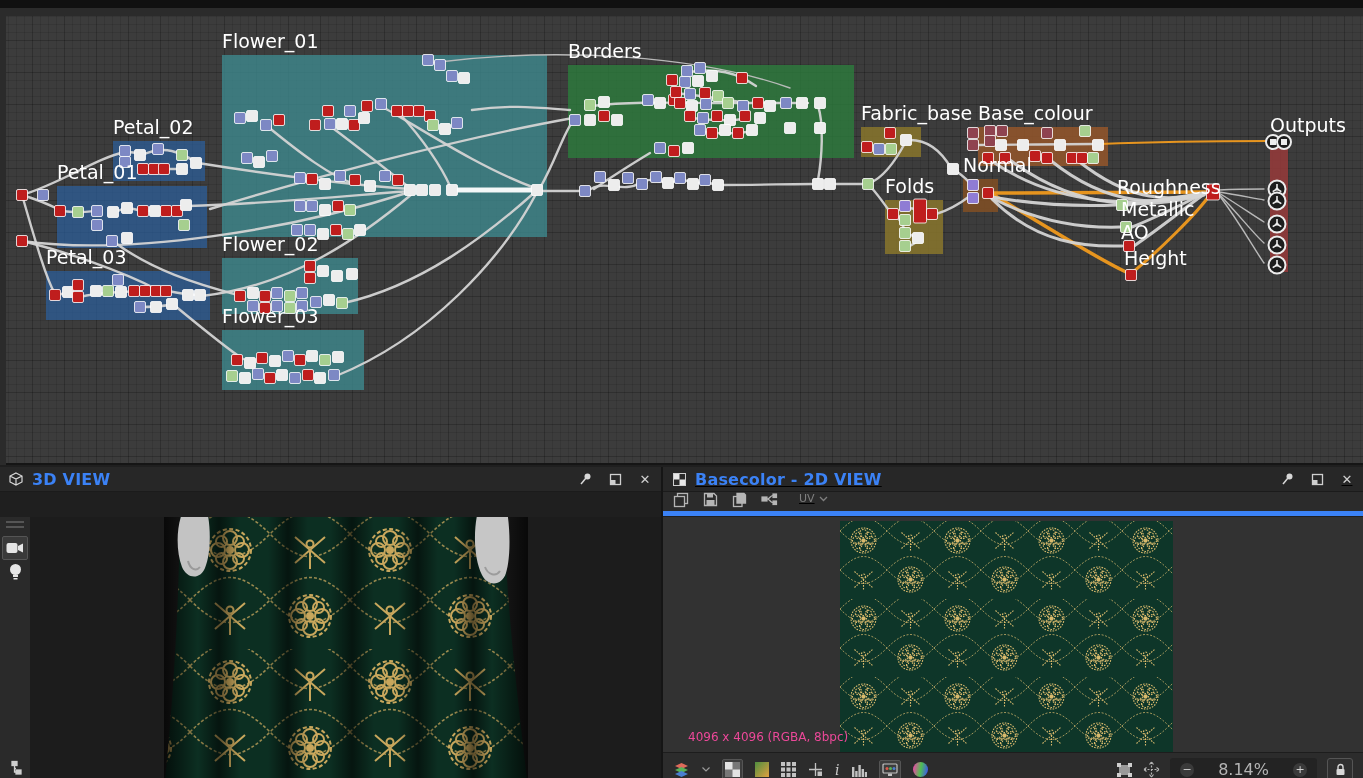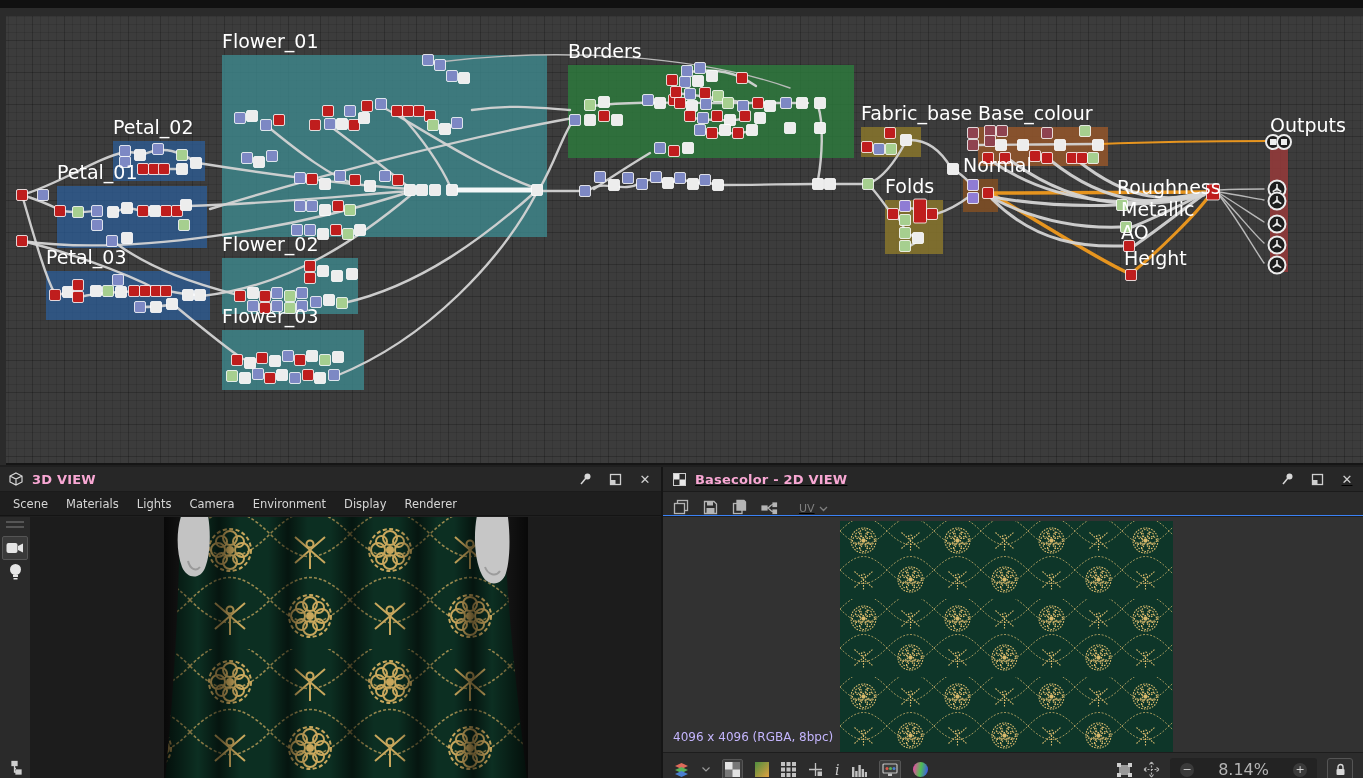--- a/index.html
+++ b/index.html
@@ -21,48 +21,48 @@
 
   
   .bottom{position:absolute;left:0;top:459px;width:1363px;height:319px;display:flex;}
   .panel{position:relative;height:100%;}
   .panel-3d{width:661px;}
   .vdivider{width:2px;background:#151515;}
   .panel-2d{width:700px;text-decoration:underline;}
 
   .panel-header{height:25px;background:#272727;border-bottom:1px solid #1b1b1b;
     display:flex;align-items:center;padding:0 8px;gap:8px;}
-  .panel-title{font-size:13px;font-weight:bold;color:#f9a8d4;letter-spacing:.2px;}
+  .panel-title{font-size:16px;font-weight:bold;color:#3b82f6;letter-spacing:.2px;}
   .hdr-right{margin-left:auto;display:flex;align-items:center;gap:14px;}
   .hicon{width:16px;height:16px;display:flex;align-items:center;justify-content:center;color:#cfcfcf;cursor:pointer;}
   .hicon svg{display:block;}
   .close-x{font-size:13px;color:#cfcfcf;line-height:1;}
 
   .menubar{height:24px;background:#1e1e1e;border-bottom:1px solid #141414;
     display:flex;align-items:center;padding:0 4px;}
   .menu-item{font-size:11.5px;color:#d6d6d6;padding:0 9px;cursor:pointer;}
 
-  .toolbar-2d{height:24px;background:#2b2b2b;border-bottom:1px solid #3b82f6;
-    display:flex;align-items:flex-end;gap:14px;padding:0 10px;}
+  .toolbar-2d{height:24px;background:#2b2b2b;border-bottom:5px solid #3b82f6;
+    display:flex;align-items:flex-start;gap:14px;padding:0 10px;}
   .ticon{display:flex;align-items:center;justify-content:center;color:#b5b5b5;cursor:pointer;}
   .uv-dd{display:flex;align-items:center;gap:4px;color:#7f7f7f;font-size:11px;margin-left:6px;cursor:pointer;}
 
   .content-3d{position:absolute;left:0;top:50px;width:661px;height:269px;
     background:linear-gradient(90deg,#202020 0%,#1b1b1b 55%,#181818 100%);overflow:hidden;}
   .sidebar-3d{position:absolute;left:0;top:0;width:30px;height:100%;background:#2a2a2a;z-index:3;
     display:flex;flex-direction:column;align-items:center;padding-top:4px;}
   .sb-handle{width:18px;height:7px;border-top:2px solid #555;border-bottom:2px solid #555;margin-bottom:8px;}
   .sb-btn{width:26px;height:24px;display:flex;align-items:center;justify-content:center;color:#dcdcdc;cursor:pointer;}
   .sb-btn.active{background:#3a3a3a;border:1px solid #555;border-radius:2px;}
   .sb-bottom{margin-top:auto;margin-bottom:6px;}
   .viewport-3d{position:absolute;left:30px;top:0;width:631px;height:269px;}
 
   .content-2d{position:absolute;left:0;top:50px;width:700px;height:235px;background:#323232;overflow:hidden;}
   .texture-wrap{position:absolute;left:177px;top:4px;width:333px;height:231px;overflow:hidden;background:#0e3629;}
-  .status-2d{position:absolute;left:10px;bottom:8px;font-size:12px;color:#c4b5fd;}
+  .status-2d{position:absolute;left:25px;bottom:8px;font-size:12px;color:#ec4899;}
 
   .statusbar-2d{position:absolute;left:0;bottom:0;width:700px;height:34px;background:#2c2c2c;
     border-top:1px solid #1d1d1d;display:flex;align-items:center;gap:12px;padding:0 10px;}
   .sicon{display:flex;align-items:center;justify-content:center;color:#bdbdbd;cursor:pointer;}
   .sicon.boxed{background:#3d3d3d;border:1px solid #555;border-radius:2px;padding:2px;}
   .color-wheel{width:15px;height:15px;border-radius:50%;
     background:linear-gradient(100deg,#e050a0 10%,#50c050 50%,#4060e0 90%);}
   .sb-right{margin-left:auto;display:flex;align-items:center;gap:10px;}
   .zoom-box{background:#232323;border-radius:3px;height:24px;display:flex;align-items:center;gap:24px;padding:0 10px;}
   .zoom-pct{font-size:16px;color:#b4b4b4;min-width:48px;text-align:center;}
@@ -471,29 +471,20 @@
           </span>
           <span class="hicon">
             <svg width="13" height="13" viewBox="0 0 13 13">
                 <rect x="1.5" y="1.5" width="10" height="10" fill="none" stroke="#cfcfcf" stroke-width="1.3"></rect>
                 <rect x="1.5" y="7" width="5" height="4.5" fill="#cfcfcf"></rect>
               </svg>
           </span>
           <span class="hicon close-x">✕</span>
         </span>
       </div>
-      <div class="menubar">
-        <span class="menu-item">Scene</span>
-        <span class="menu-item">Materials</span>
-        <span class="menu-item">Lights</span>
-        <span class="menu-item">Camera</span>
-        <span class="menu-item">Environment</span>
-        <span class="menu-item">Display</span>
-        <span class="menu-item">Renderer</span>
-      </div>
       <div class="content-3d">
         <div class="sidebar-3d">
           <div class="sb-handle"></div>
           <div class="sb-btn active">
             <svg width="18" height="12" viewBox="0 0 18 12">
                 <rect x="0.5" y="1" width="11" height="10" rx="2" fill="#e6e6e6"></rect>
                 <path d="M12,4 L17,1.5 L17,10.5 L12,8 Z" fill="#e6e6e6"></path>
               </svg>
           </div>
           <div class="sb-btn">

